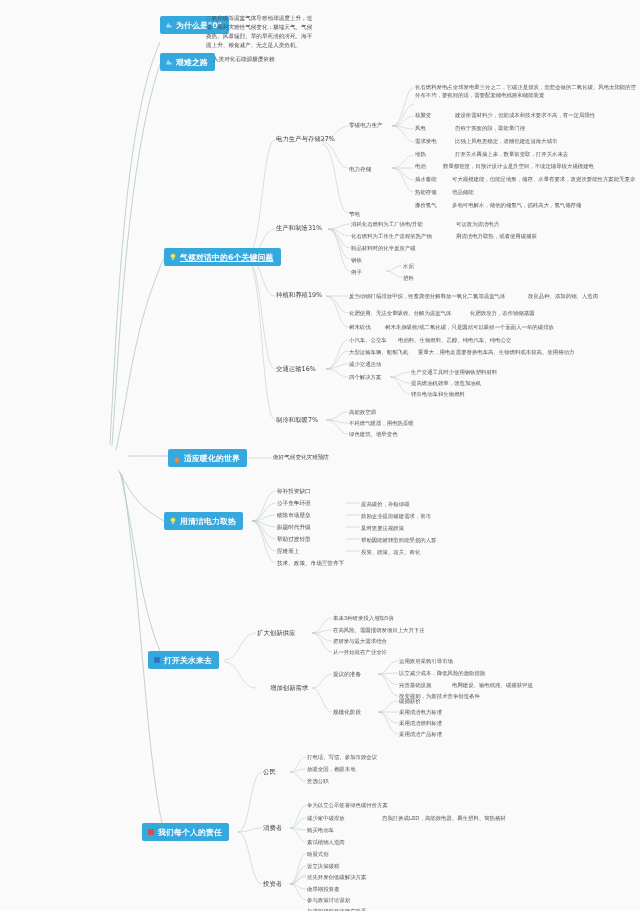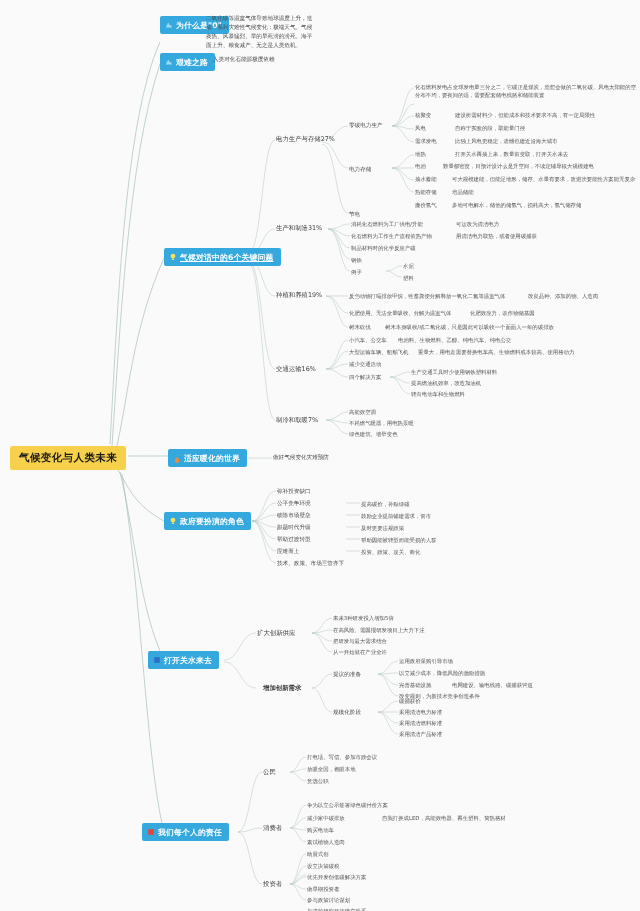--- a/index.html
+++ b/index.html
@@ -148,21 +148,20 @@
       <path d="M290 828 C 298 828, 298 842, 306 842"></path>
       <path d="M290 884 C 298 884, 298 854, 306 854"></path>
       <path d="M290 884 C 298 884, 298 866, 306 866"></path>
       <path d="M290 884 C 298 884, 298 877, 306 877"></path>
       <path d="M290 884 C 298 884, 298 889, 306 889"></path>
       <path d="M290 884 C 298 884, 298 900, 306 900"></path>
       <path d="M290 884 C 298 884, 298 875, 306 875"></path>
     </g>
   </svg>
 
-  <div class="node root" style="left:10px;top:446px;">气候变化与人类未来</div>
 
   <div class="node l1" style="left:160px;top:16px;">
     <svg class="ic" viewBox="0 0 10 10">
         <path d="M1 8 L4 2 L6.2 6 L7 4.6 L9 8 Z" fill="#9fdcf6"></path>
       </svg>
     <span>为什么是"0"</span>
   </div>
   <div class="node note" style="left:206px;top:14px;width:108px;">二氧化碳等温室气体导致地球温度上升，造成一系列灾难性气候变化：极端天气、气候炎热、风暴猛烈、旱的旱死涝的涝死、海平面上升、粮食减产、无之是人类危机。</div>
 
   <div class="node l1" style="left:160px;top:53px;">
@@ -246,21 +245,21 @@
       </svg>
     <span>适应暖化的世界</span>
   </div>
   <div class="node l3" style="left:273px;top:453px;">做好气候变化灾难预防</div>
 
   <div class="node l1" style="left:164px;top:512px;">
     <svg class="ic" viewBox="0 0 10 10">
         <path d="M5 1 C7 1 8 2.4 8 3.9 C8 5.2 6.7 5.9 6.5 7 L3.5 7 C3.3 5.9 2 5.2 2 3.9 C2 2.4 3 1 5 1 Z" fill="#f8e24d"></path>
         <rect x="3.6" y="7.6" width="2.8" height="1.2" rx=".4" fill="#f8e24d"></rect>
       </svg>
-    <span>政府要扮演的角色</span>
+    <span>用清洁电力取热</span>
   </div>
   <div class="node l3" style="left:277px;top:487px;">弥补投资缺口</div>
   <div class="node l3" style="left:277px;top:499px;">公平竞争环境</div>
   <div class="node l4" style="left:361px;top:500px;">提高碳价，补贴绿碳</div>
   <div class="node l3" style="left:277px;top:511px;">破除市场壁垒</div>
   <div class="node l4" style="left:361px;top:512px;">鼓励企业提前铺建需求，资市</div>
   <div class="node l3" style="left:277px;top:523px;">跟题时代升级</div>
   <div class="node l4" style="left:361px;top:524px;">及时更要法规政策</div>
   <div class="node l3" style="left:277px;top:535px;">帮助过渡转型</div>
   <div class="node l4" style="left:361px;top:536px;">帮助因能被转型而能受损的人群</div>
@@ -274,21 +273,21 @@
       </svg>
     <span>打开关水来去</span>
   </div>
 
   <div class="node l2" style="left:257px;top:629px;">扩大创新供应</div>
   <div class="node l4" style="left:333px;top:614px;">未来3种研发投入增加5倍</div>
   <div class="node l4" style="left:333px;top:626px;">在高风险、需因报研发项目上大力下注</div>
   <div class="node l4" style="left:333px;top:637px;">把研发与最大需求结合</div>
   <div class="node l4" style="left:333px;top:648px;">从一开始就在产业全许</div>
 
-  <div class="node l2" style="left:263px;top:684px;font-weight:bold;">增加创新需求</div>
+  <div class="node l2" style="left:270px;top:684px;">增加创新需求</div>
   <div class="node l3" style="left:333px;top:670px;">提议的准备</div>
   <div class="node l4" style="left:399px;top:657px;">运用政府采购引导市场</div>
   <div class="node l4" style="left:399px;top:669px;">以立减少成本，降低风险的激励措施</div>
   <div class="node l4" style="left:399px;top:681px;">完善基础设施</div>
   <div class="node l4" style="left:452px;top:681px;">电网建设、输电线路、碳捕获管道</div>
   <div class="node l4" style="left:399px;top:692px;">改变规则，为新技术竞争创造条件</div>
 
   <div class="node l3" style="left:333px;top:708px;">规模化阶段</div>
   <div class="node l4" style="left:399px;top:697px;">碳捕获价</div>
   <div class="node l4" style="left:399px;top:708px;">采用清洁电力标准</div>

